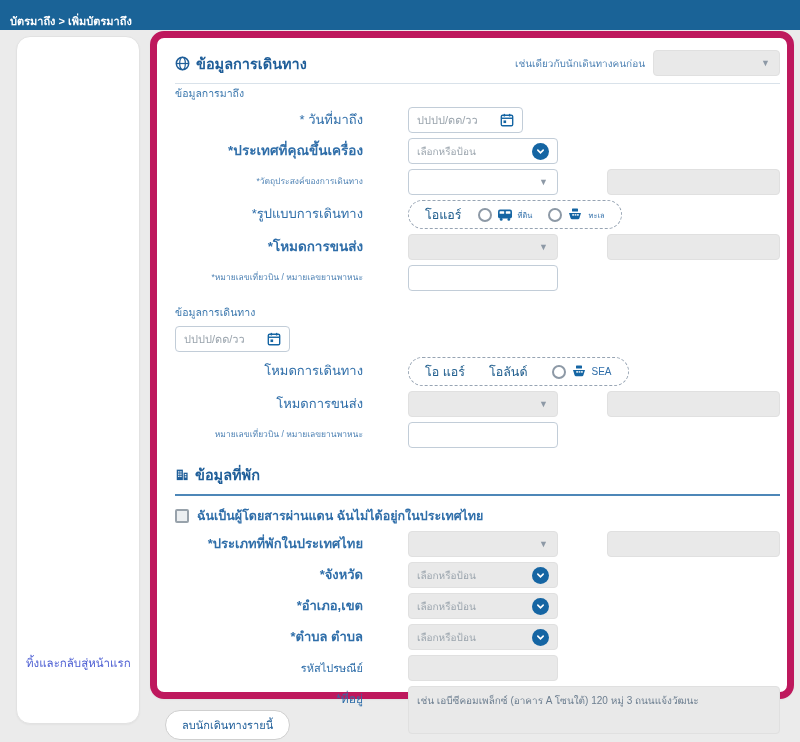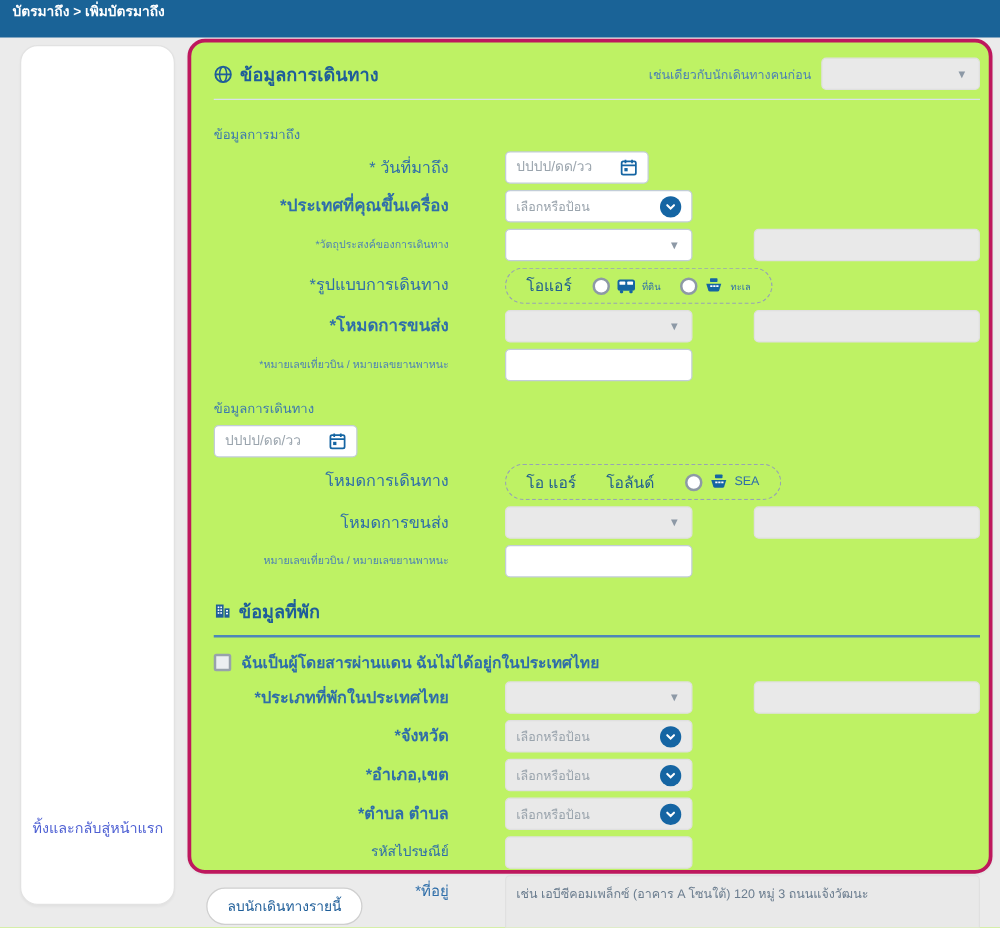--- a/index.html
+++ b/index.html
@@ -1,37 +1,37 @@
 <!DOCTYPE html>
 <html><head>
 <meta charset="utf-8">
 <style>
   * { margin:0; padding:0; box-sizing:border-box; }
   html,body { width:800px; height:742px; }
   body { font-family:"Liberation Sans","DejaVu Sans",sans-serif; background:#ebebeb; position:relative; overflow:hidden; }
 
   
-  .topbar { position:absolute; left:0; top:0; width:800px; height:30px; background:#1a6397; display:flex; align-items:flex-start; padding:0 10px; }
+  .topbar { position:absolute; left:0; top:0; width:800px; height:30px; background:#1a6397; display:flex; align-items:flex-end; padding:0 10px; }
   .topbar .crumb { color:#ffffff; font-size:11px; font-weight:bold; }
 
   
   .sidebar { position:absolute; left:16px; top:36px; width:124px; height:688px; background:#ffffff; border:1px solid #e2e2e2; border-radius:14px; box-shadow:0 1px 2px rgba(0,0,0,.04); }
   .discard-link { position:absolute; left:9px; bottom:52px; font-size:11.5px; color:#4d5fd3; cursor:pointer; line-height:1.3; }
 
   
-  .maincard { position:absolute; left:150px; top:31px; width:644px; height:668px; background:#bef264; border:3px solid #be185d; border-radius:14px; box-shadow:0 1px 2px rgba(0,0,0,.04); padding:13px 7px 10px 18px; }
+  .maincard { position:absolute; left:150px; top:31px; width:644px; height:668px; background:#ffffff; border:7px solid #be185d; border-radius:14px; box-shadow:0 1px 2px rgba(0,0,0,.04); padding:13px 7px 10px 18px; }
 
   .sec-head { display:flex; align-items:center; height:24px; }
   .sec-title { display:flex; align-items:center; gap:6px; color:#1f5e99; font-size:14.5px; font-weight:bold; }
   .sec-head .spacer { flex:1; }
   .copy-label { font-size:10px; color:#4e82b4; margin-right:8px; }
   .divider1 { border-bottom:1px solid #d9e2ea; margin-top:8px; }
   .divider2 { border-bottom:2px solid #4d87b8; margin-top:8px; }
 
-  .subtitle { font-size:10.5px; color:#3c78ae; margin-top:19px; }
+  .subtitle { font-size:10.5px; color:#3c78ae; margin-top:1px; }
 
   .row { display:flex; align-items:center; margin-top:5px; min-height:26px;gap:36px; }
   .lbl { width:197px; text-align:right; padding-right:9px; color:#2f6ea9; font-size:13px; flex:none; line-height:1.15; }
   .lbl.b { font-weight:bold; font-size:13.5px; }
   .lbl.sm { font-size:8.5px; color:#4e82b4; }
   .lbl.md { font-size:11px; }
 
   .inp { height:26px; border:1px solid #c2cdd8; border-radius:4px; background:#fff; display:flex; align-items:center; padding:0 8px; font-size:11px; }
   .inp input { border:none; outline:none; width:100%; font-size:11px; color:#333; font-family:inherit; background:transparent; }
   .inp input::placeholder, .ph { color:#9aa4ad; }

